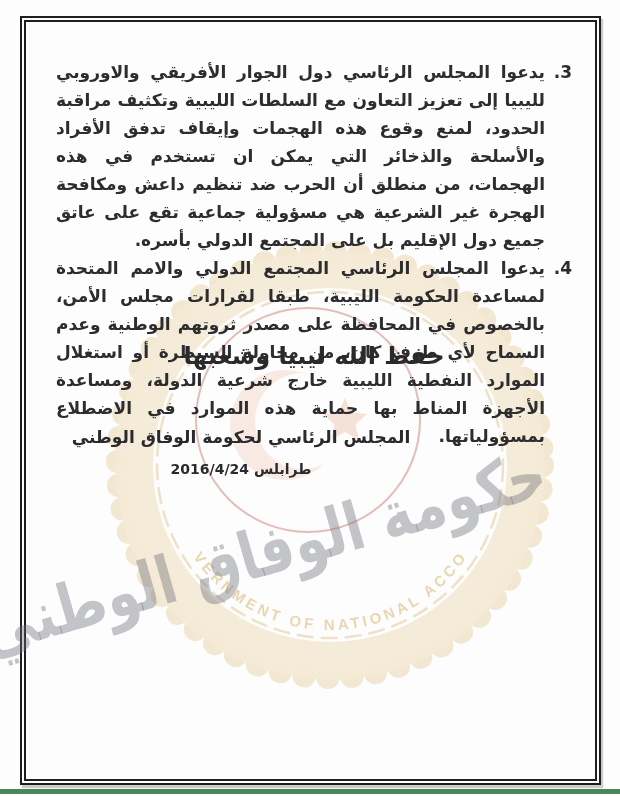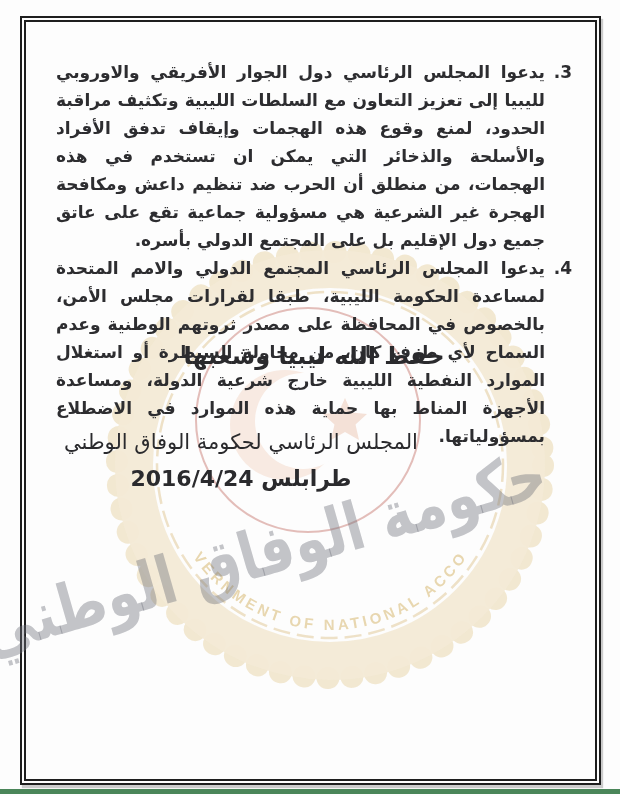--- a/index.html
+++ b/index.html
@@ -37,22 +37,22 @@
   }
   .num{position:absolute;right:0;top:0;font-weight:bold;}
   .closing{
     position:absolute;top:320px;right:23px;left:30px;
     text-align:center;font-size:24px;font-weight:bold;color:#2a2a2d;
   }
   .signature{
     position:absolute;top:401px;left:30px;width:370px;
     text-align:center;color:#2a2a2d;
   }
-  .sig-title{font-size:21px;font-weight:normal;line-height:39px;}
-  .sig-date{font-size:22px;font-weight:bold;line-height:26px;margin-top:4px;}
+  .sig-title{font-size:17px;font-weight:bold;line-height:29px;}
+  .sig-date{font-size:14px;font-weight:bold;line-height:26px;margin-top:4px;}
   .green-line{
     position:absolute;left:0;top:789px;width:620px;height:5px;
     background:#4a8659;
   }
 </style>
 </head>
 <body>
 
 <div class="frame">
 

